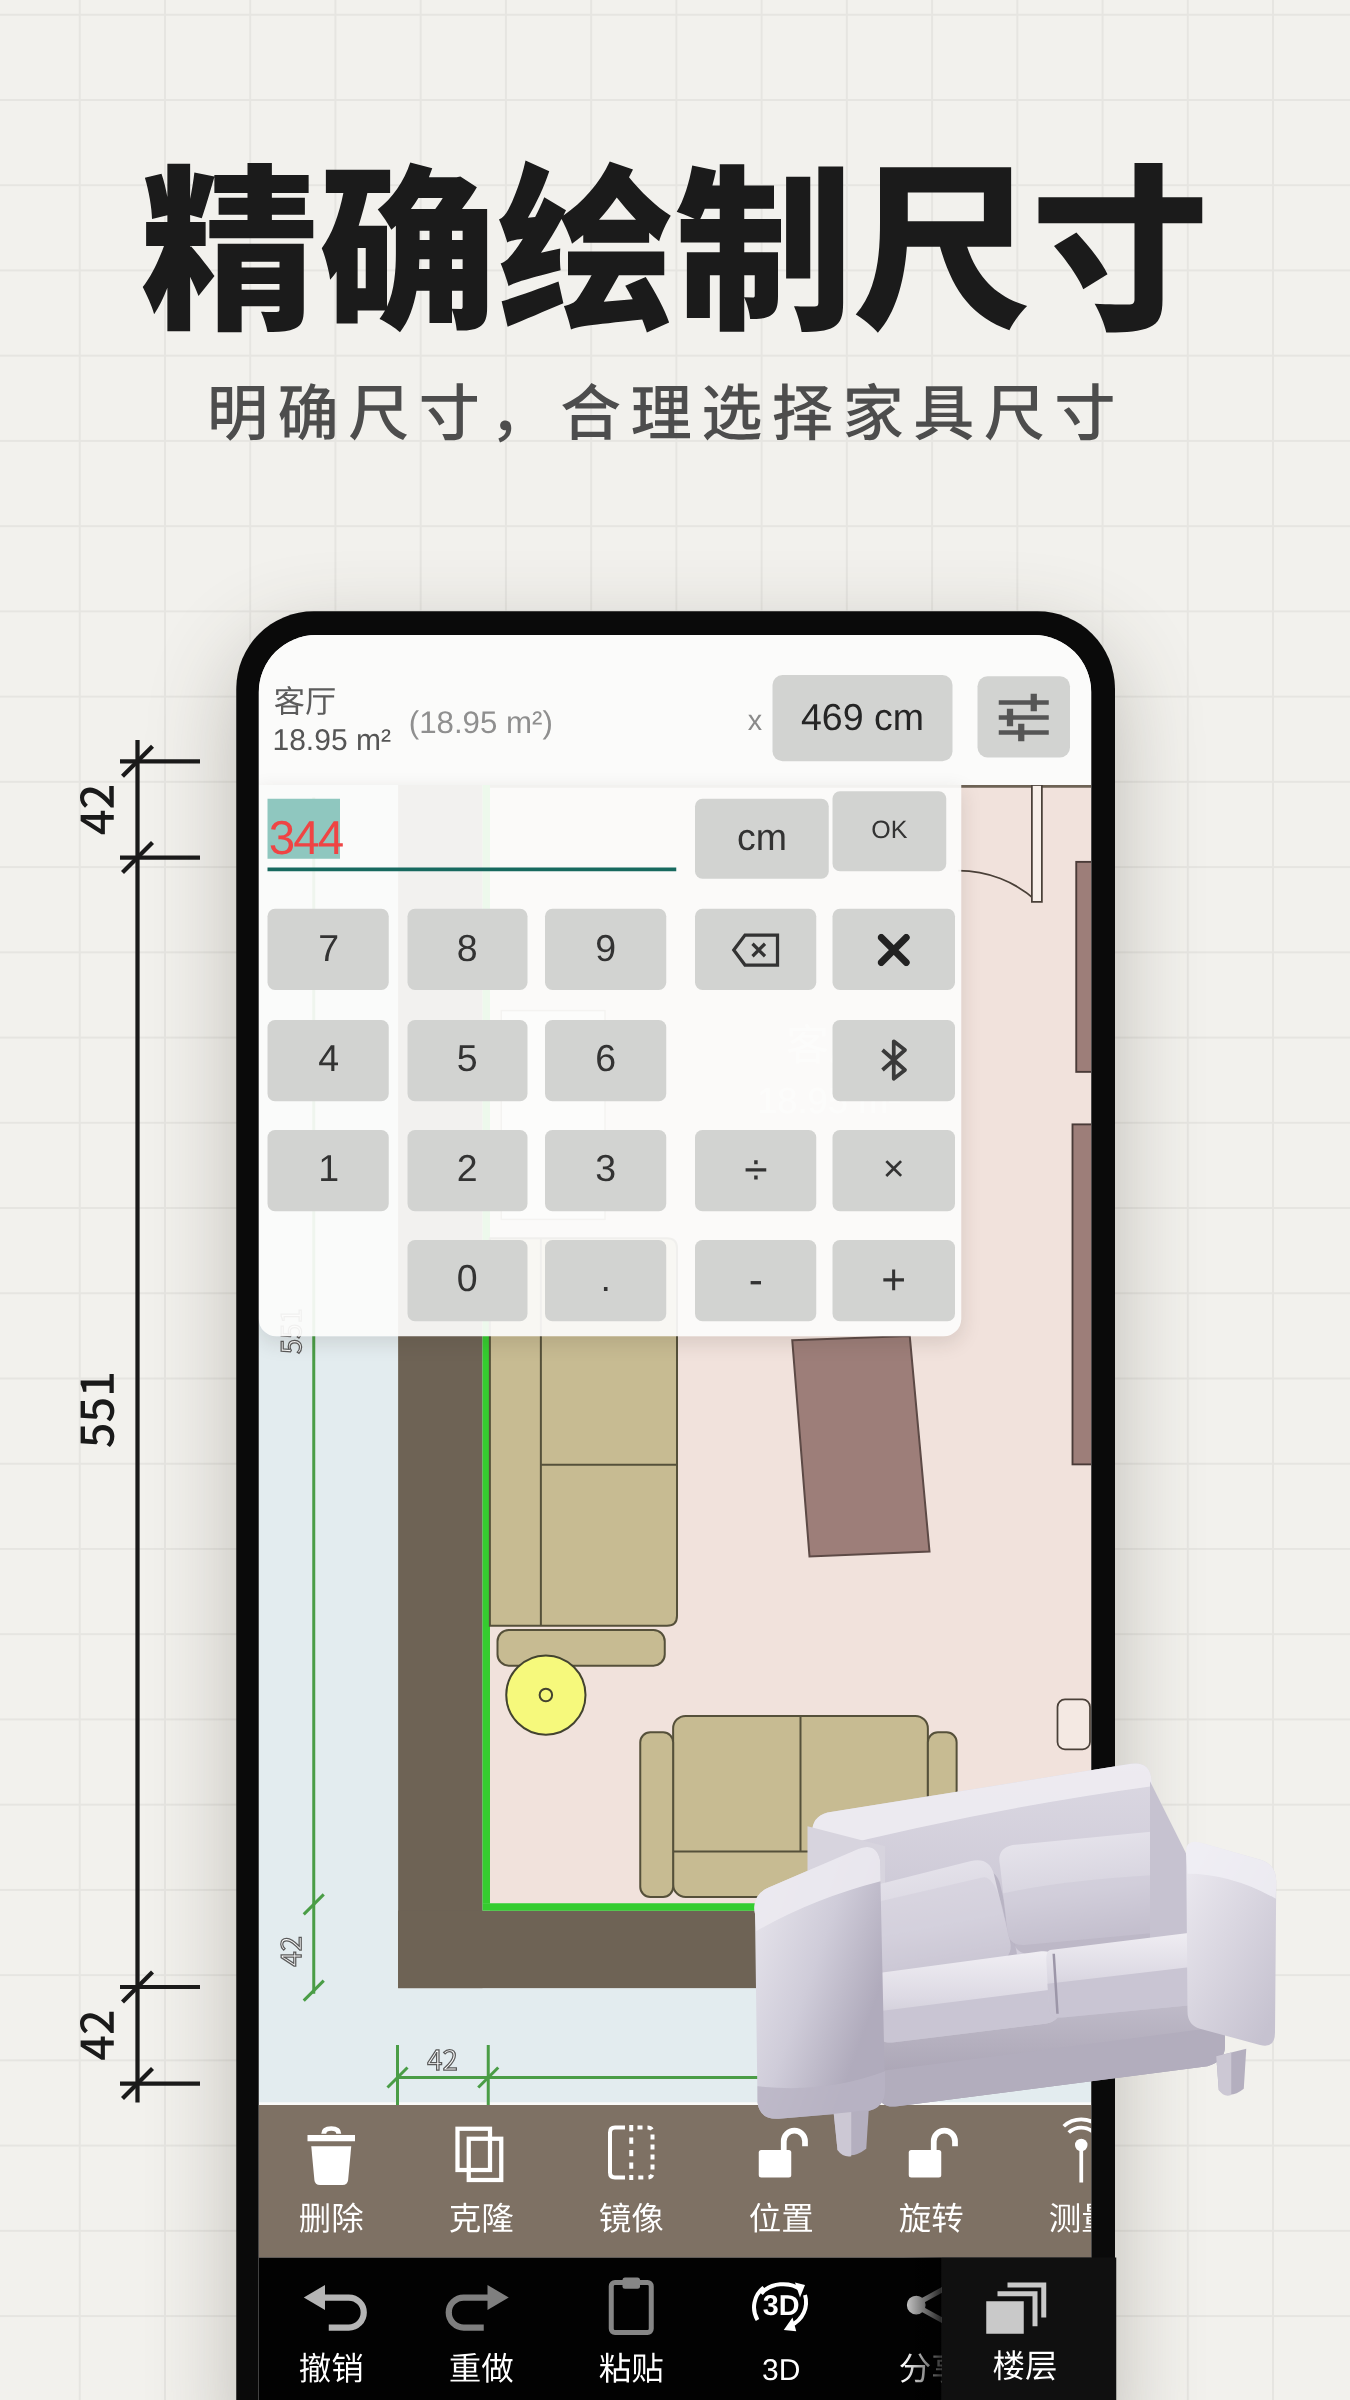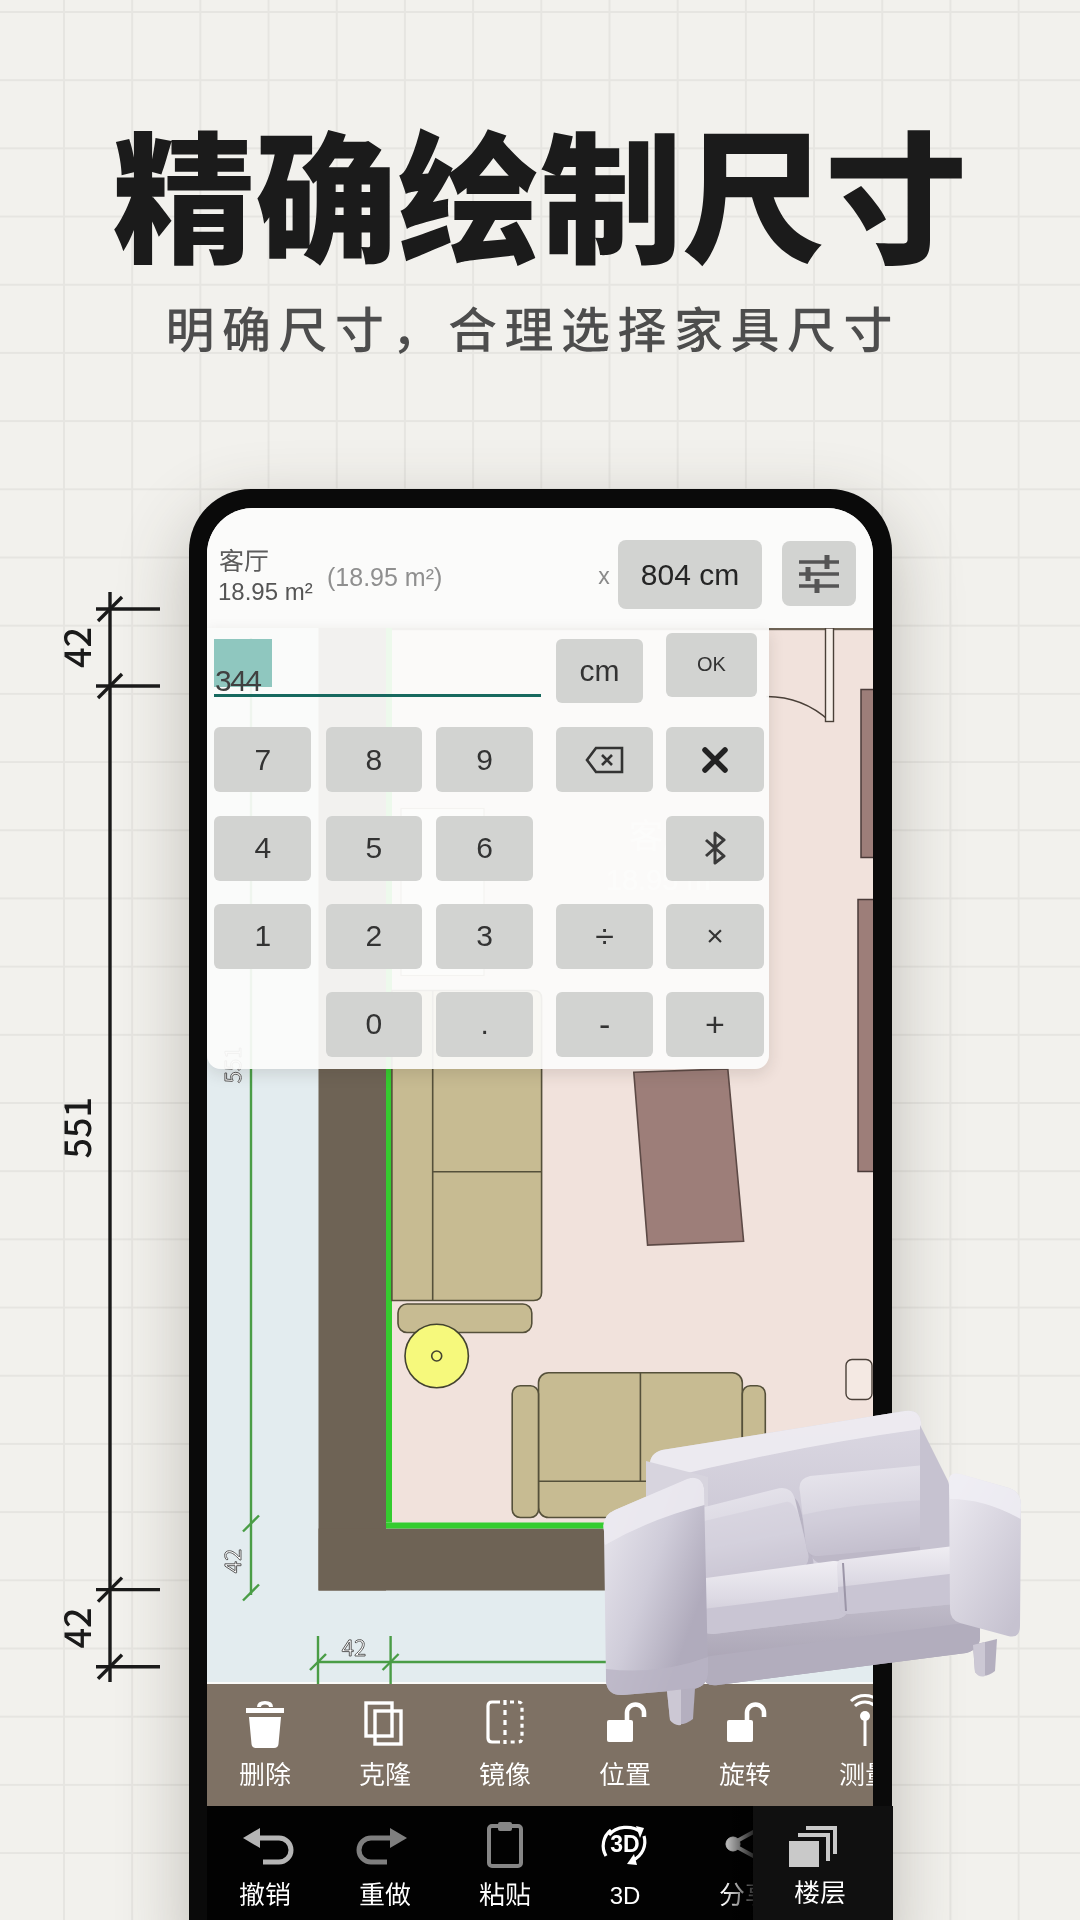--- a/index.html
+++ b/index.html
@@ -105,36 +105,36 @@
         </g>
         <path transform="translate(134.8,1028)" fill="#fdfdfd" stroke="#5a5a5a" stroke-width="1" d="M7.5 0.0H9.4V-4.4H11.5V-6.0H9.4V-16.1H7.1L0.4 -5.8V-4.4H7.5ZM7.5 -6.0H2.5L6.2 -11.5C6.7 -12.3 7.1 -13.2 7.5 -13.9H7.6C7.5 -13.1 7.5 -11.8 7.5 -11.0Z M13.2 0.0H23.3V-1.7H18.9C18.0 -1.7 17.0 -1.6 16.2 -1.6C20.0 -5.2 22.5 -8.4 22.5 -11.7C22.5 -14.5 20.7 -16.4 17.8 -16.4C15.8 -16.4 14.4 -15.5 13.1 -14.1L14.3 -12.9C15.2 -14.0 16.3 -14.8 17.6 -14.8C19.6 -14.8 20.6 -13.4 20.6 -11.6C20.6 -8.8 18.2 -5.6 13.2 -1.2Z"></path>
       </svg>
 <div id="appbar" class="abs"></div>
 <svg class="abs" style="left:0;top:0" width="666" height="120">
         <path transform="translate(12.0,62.0)" fill="#5c5c5c" d="M8.9 -13.2H16.5C15.5 -12.1 14.1 -11.0 12.6 -10.1C11.1 -11.0 9.8 -12.0 8.8 -13.1ZM9.5 -16.6C8.2 -14.7 5.8 -12.5 2.3 -10.9C2.7 -10.6 3.3 -10.0 3.6 -9.6C5.1 -10.3 6.4 -11.1 7.5 -12.0C8.4 -11.0 9.6 -10.0 10.8 -9.2C7.8 -7.7 4.2 -6.6 0.9 -6.0C1.2 -5.6 1.6 -4.8 1.8 -4.3C3.1 -4.6 4.5 -4.9 5.8 -5.3V2.0H7.6V1.1H17.5V2.0H19.5V-5.5C20.6 -5.2 21.8 -4.9 22.9 -4.8C23.2 -5.3 23.7 -6.1 24.1 -6.5C20.6 -7.0 17.2 -7.9 14.4 -9.2C16.4 -10.5 18.2 -12.2 19.4 -14.0L18.1 -14.8L17.8 -14.7H10.3C10.8 -15.2 11.1 -15.7 11.5 -16.2ZM12.5 -8.1C14.3 -7.1 16.4 -6.3 18.5 -5.7H7.0C8.9 -6.4 10.8 -7.2 12.5 -8.1ZM7.6 -0.5V-4.1H17.5V-0.5ZM10.8 -20.8C11.2 -20.2 11.6 -19.4 11.9 -18.7H1.9V-14.0H3.8V-17.0H21.2V-14.0H23.1V-18.7H14.1C13.7 -19.5 13.1 -20.5 12.6 -21.2Z M28.1 -19.5V-10.9C28.1 -7.3 28.0 -2.6 25.9 0.7C26.3 0.9 27.1 1.6 27.4 1.9C29.7 -1.7 30.1 -7.1 30.1 -10.9V-17.6H48.8V-19.5ZM31.4 -13.8V-12.0H39.5V-0.5C39.5 -0.1 39.4 0.1 38.9 0.1C38.4 0.1 36.6 0.1 34.8 0.1C35.1 0.6 35.4 1.4 35.5 1.9C37.9 1.9 39.4 1.9 40.3 1.6C41.2 1.3 41.5 0.8 41.5 -0.5V-12.0H48.3V-13.8Z"></path>
         <text x="11" y="92" font-size="24" fill="#555">18.95 m²</text>
         <text x="120" y="78" font-size="25" fill="#8f8f8f">(18.95 m²)</text>
         <text x="397" y="76" font-size="23" fill="#8a8a8a" text-anchor="middle">x</text>
       </svg>
-<div class="btn" style="left:411px;top:32.4px;width:144px;height:69px;font-size:30px">804 cm</div>
+<div class="btn" style="left:411px;top:32.4px;width:144px;height:69px;font-size:30px">469 cm</div>
 <div class="btn" style="left:575px;top:33.4px;width:74px;height:64.8px">
 <svg width="44" height="42" viewBox="0 0 44 42" fill="none" stroke="#555" stroke-width="3.6">
 <line x1="2" y1="9" x2="42" y2="9"></line>
           <line x1="2" y1="21" x2="42" y2="21"></line>
           <line x1="2" y1="33" x2="42" y2="33"></line>
 <line x1="30" y1="2" x2="30" y2="16" stroke-width="5"></line>
 <line x1="11" y1="14" x2="11" y2="28" stroke-width="5"></line>
 <line x1="20" y1="26" x2="20" y2="40" stroke-width="5"></line>
 </svg>
       </div>
 <div id="panel" class="abs">
 <div class="abs" style="left:7px;top:11.5px;width:58px;height:48px;background:#8fc7bf"></div>
-<div class="abs" style="left:8px;top:29px;width:60px;height:48px;font-size:30px;line-height:48px;letter-spacing:-1.5px;color:#404040">344</div>
+<div class="abs" style="left:8px;top:19px;width:60px;height:48px;font-size:38px;line-height:48px;letter-spacing:-1.5px;color:#ef4444">344</div>
 <div class="abs" style="left:7px;top:66px;width:327px;height:3.5px;background:#17695f"></div>
-<div class="key" style="left:349px;top:11.5px;width:87px;height:64px;font-size:30px">cm</div>
+<div class="key" style="left:349px;top:11.5px;width:107px;height:64px;font-size:30px">cm</div>
 <div class="key" style="left:459px;top:5px;width:91px;height:64px;font-size:20px">OK</div>
 <div class="key" style="left:7.3px;top:99.9px;width:97.1px;height:65px;font-size:30px">7</div>
 <div class="key" style="left:118.5px;top:99.9px;width:96.5px;height:65px;font-size:30px">8</div>
 <div class="key" style="left:229px;top:99.9px;width:97.1px;height:65px;font-size:30px">9</div>
 <div class="key" style="left:349px;top:99.9px;width:97.3px;height:65px;font-size:30px">
           <svg width="40" height="28" viewBox="0 0 40 28">
             <path d="M11 2 H37 V26 H11 L2 14 Z" fill="none" stroke="#333" stroke-width="2.6"></path>
             <path d="M17 9 L27 19 M27 9 L17 19" stroke="#333" stroke-width="2.6"></path>
           </svg>
         </div>

